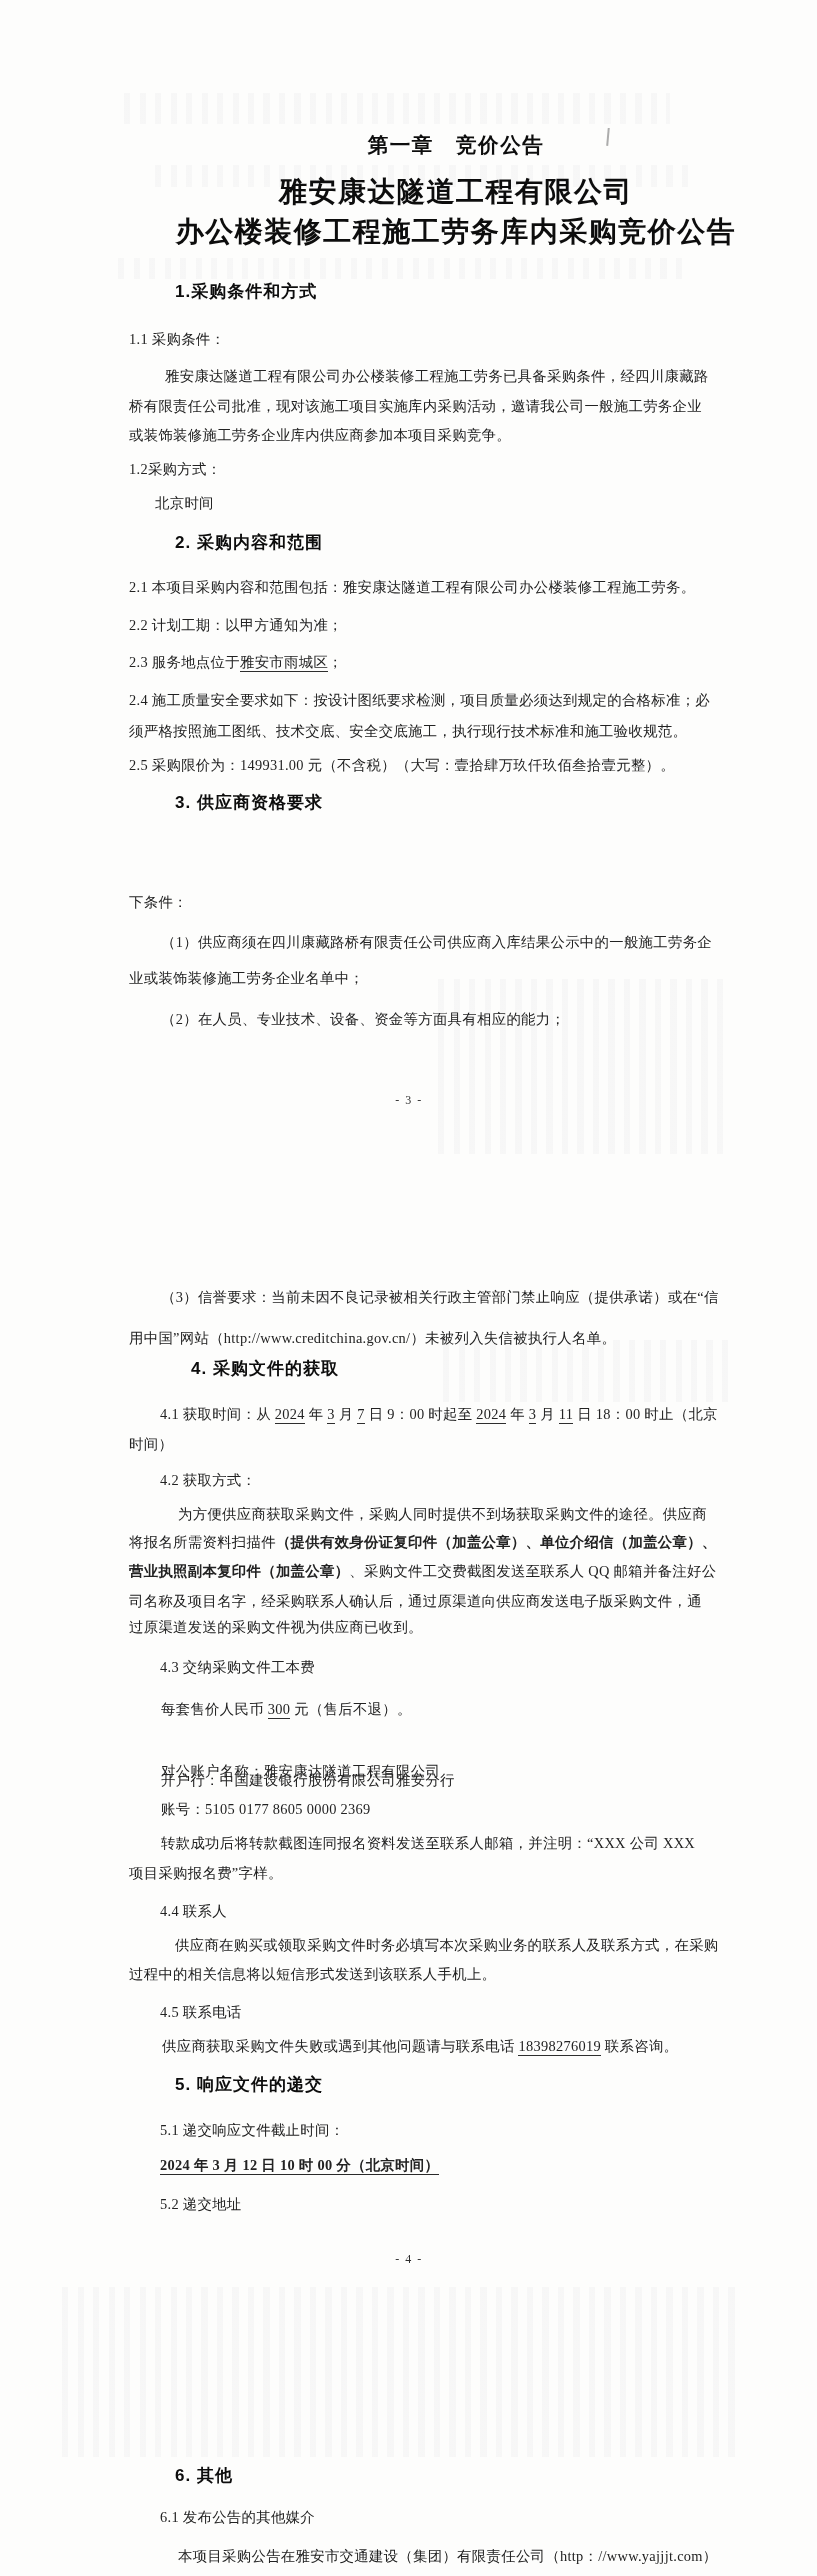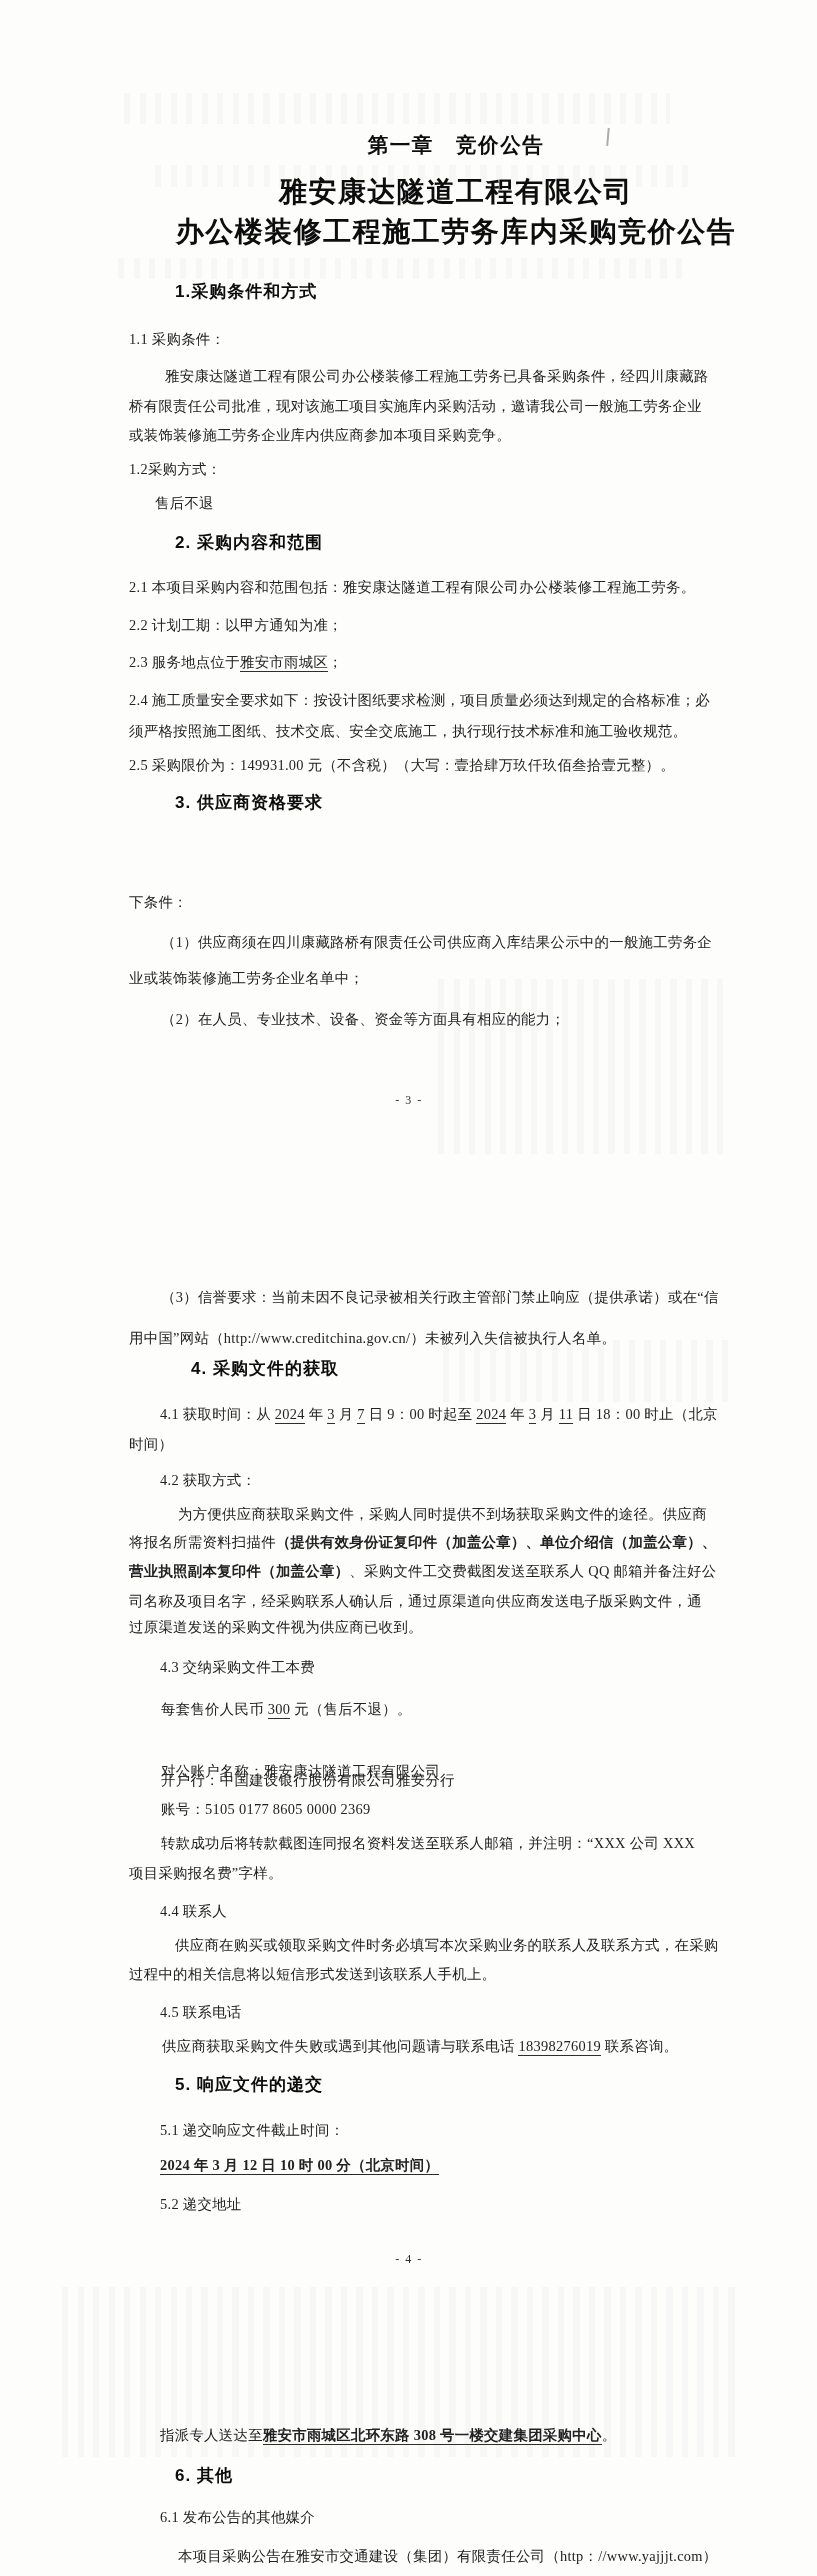--- a/index.html
+++ b/index.html
@@ -36,21 +36,21 @@
   <div class="hd big ctr" style="top:133px;font-size:20.6px;">第一章　竞价公告</div>
   <div class="hd big ctr" style="top:175px;">雅安康达隧道工程有限公司</div>
   <div class="hd big ctr" style="top:215px;">办公楼装修工程施工劳务库内采购竞价公告</div>
 
   <div class="hd" style="left:128px;top:282px;">1.采购条件和方式</div>
   <div class="t" style="left:129px;top:330px;">1.1 采购条件：</div>
   <div class="t" style="left:165px;top:367px;">雅安康达隧道工程有限公司办公楼装修工程施工劳务已具备采购条件，经四川康藏路</div>
   <div class="t" style="left:129px;top:397px;">桥有限责任公司批准，现对该施工项目实施库内采购活动，邀请我公司一般施工劳务企业</div>
   <div class="t" style="left:129px;top:426px;">或装饰装修施工劳务企业库内供应商参加本项目采购竞争。</div>
   <div class="t" style="left:129px;top:460px;">1.2采购方式：</div>
-  <div class="t" style="left:155px;top:494px;">售后不退</div>
+  <div class="t" style="left:155px;top:494px;">北京时间</div>
 
   <div class="hd" style="left:128px;top:533px;">2. 采购内容和范围</div>
   <div class="t" style="left:129px;top:578px;">2.1 本项目采购内容和范围包括：雅安康达隧道工程有限公司办公楼装修工程施工劳务。</div>
   <div class="t" style="left:129px;top:616px;">2.2 计划工期：以甲方通知为准；</div>
   <div class="t" style="left:129px;top:653px;"><span>2.3 服务地点位于</span><span class="u">雅安市雨城区</span><span>；</span></div>
   <div class="t" style="left:129px;top:691px;">2.4 施工质量安全要求如下：按设计图纸要求检测，项目质量必须达到规定的合格标准；必</div>
   <div class="t" style="left:129px;top:722px;">须严格按照施工图纸、技术交底、安全交底施工，执行现行技术标准和施工验收规范。</div>
   <div class="t" style="left:129px;top:756px;">2.5 采购限价为：149931.00 元（不含税）（大写：壹拾肆万玖仟玖佰叁拾壹元整）。</div>
 
   <div class="hd" style="left:128px;top:793px;">3. 供应商资格要求</div>
@@ -83,21 +83,20 @@
   <div class="t" style="left:175px;top:1936px;">供应商在购买或领取采购文件时务必填写本次采购业务的联系人及联系方式，在采购</div>
   <div class="t" style="left:129px;top:1965px;">过程中的相关信息将以短信形式发送到该联系人手机上。</div>
   <div class="t" style="left:160px;top:2003px;">4.5 联系电话</div>
   <div class="t" style="left:162px;top:2037px;"><span>供应商获取采购文件失败或遇到其他问题请与联系电话 </span><span class="u">18398276019</span><span> 联系咨询。</span></div>
 
   <div class="hd" style="left:128px;top:2075px;">5. 响应文件的递交</div>
   <div class="t" style="left:160px;top:2121px;">5.1 递交响应文件截止时间：</div>
   <div class="t" style="left:160px;top:2156px;"><span class="u3 b">2024 年 3 月 12 日 10 时 00 分（北京时间）</span></div>
   <div class="t" style="left:160px;top:2195px;">5.2 递交地址</div>
   <div class="pn" style="top:2252px;">- 4 -</div>
-  <div class="t" style="left:160px;top:2426px;"><span>指派专人送达至</span><span class="u b">雅安市雨城区北环东路 308 号一楼交建集团采购中心</span><span>。</span></div>
 
   <div class="hd" style="left:128px;top:2466px;">6. 其他</div>
   <div class="t" style="left:160px;top:2508px;">6.1 发布公告的其他媒介</div>
   <div class="t" style="left:178px;top:2547px;">本项目采购公告在雅安市交通建设（集团）有限责任公司（http：//www.yajjjt.com）</div>
   <div class="t" style="left:129px;top:2574px;">上发布。</div>
 
 </div>
 
 
 </body></html>

